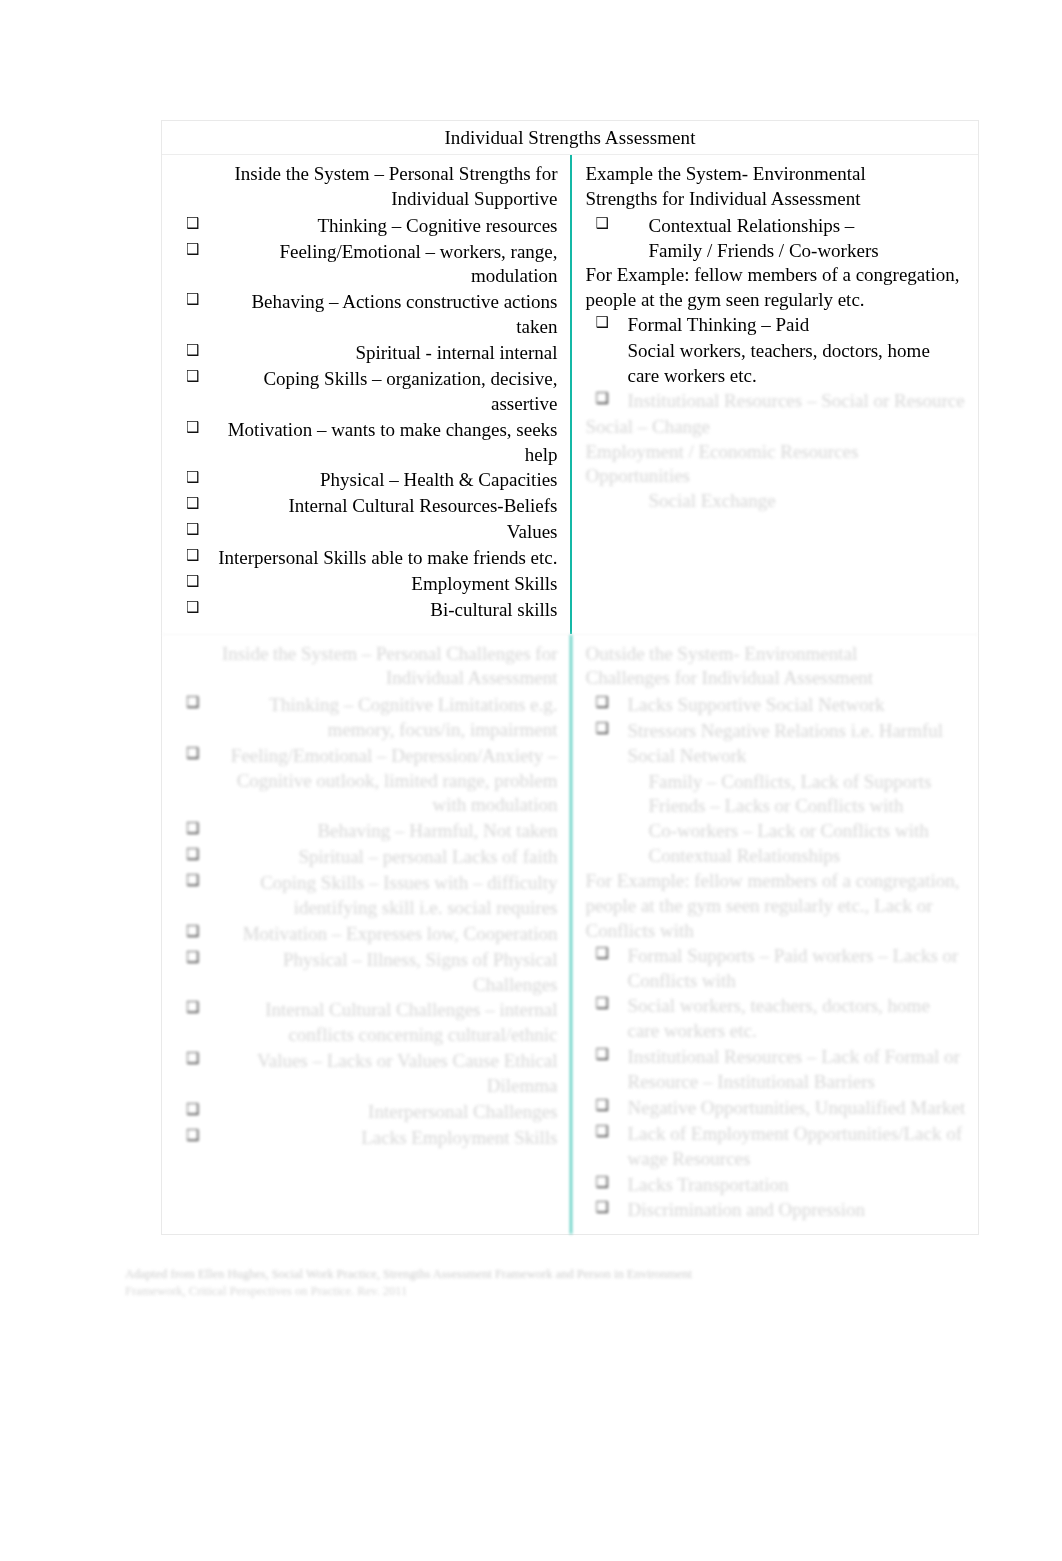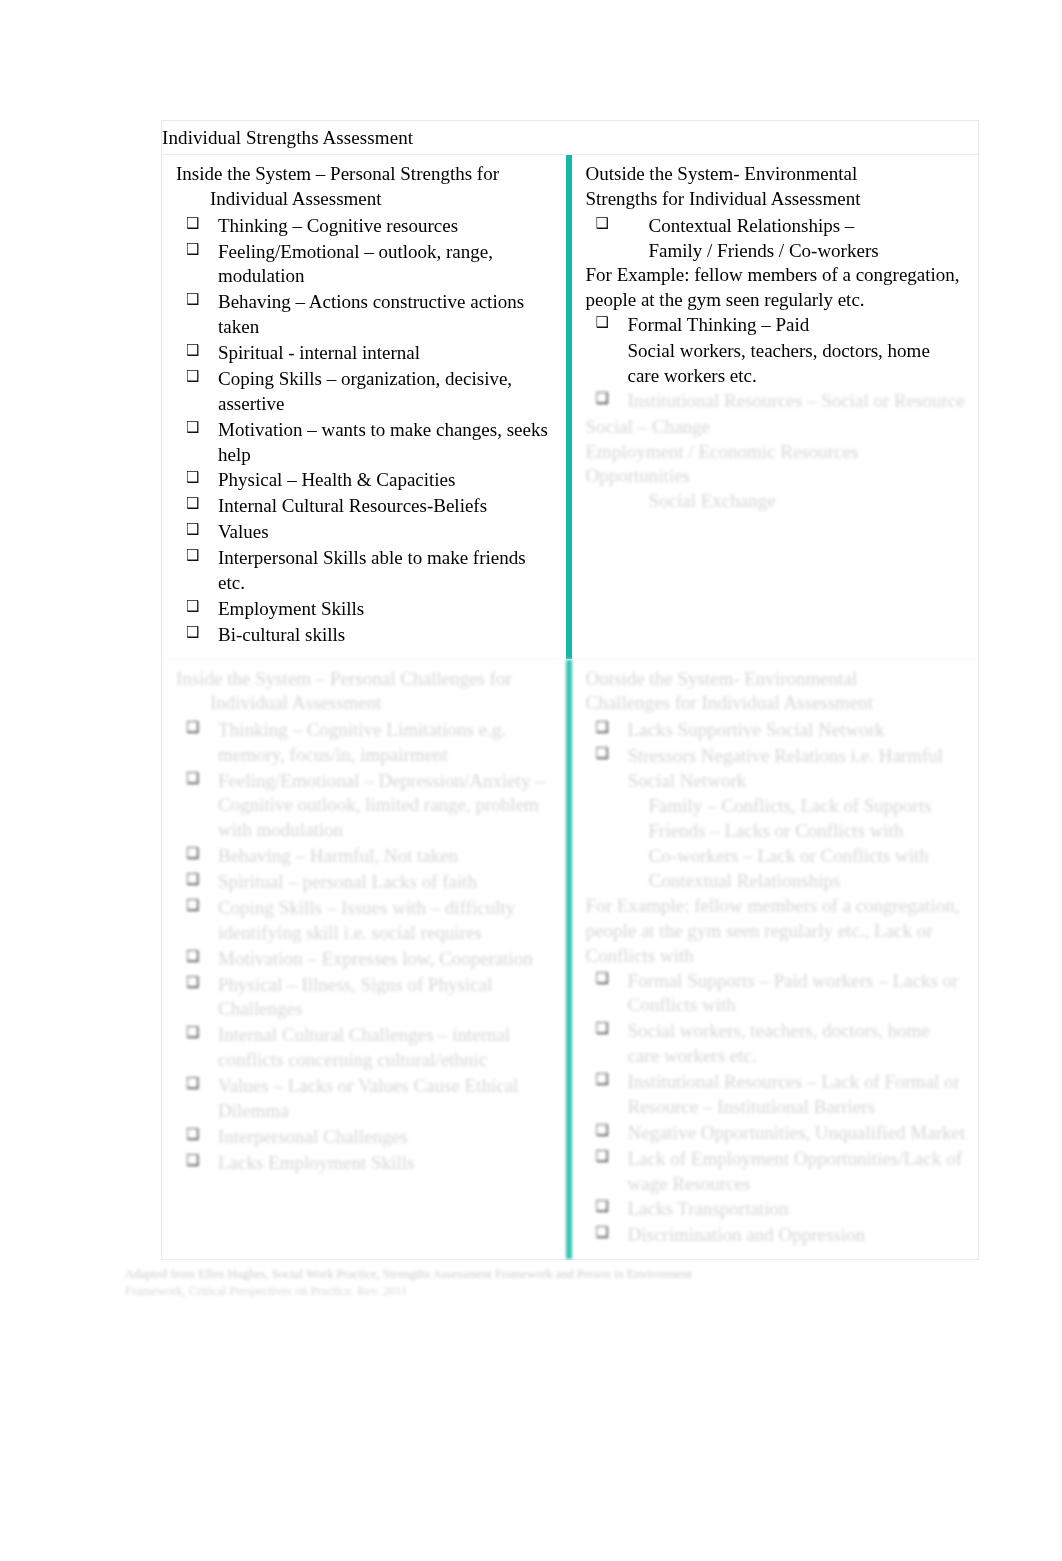--- a/index.html
+++ b/index.html
@@ -28,39 +28,41 @@
     left: 161px;
     top: 120px;
     width: 818px;
     border: 1px solid #e9e9e9;
     box-sizing: border-box;
     background: #ffffff;
   }
 
   .title-row {
     border-bottom: 1px solid #ededed;
+    text-align: center;
     padding: 6px 0 5px 0;
   }
   .title-row .doc-title {
     font-size: 19px;
     line-height: 1.18;
     letter-spacing: .1px;
   }
 
   .cols {
     display: flex;
     align-items: stretch;
   }
   .col {
     box-sizing: border-box;
     padding: 7px 12px 10px 14px;
   }
   .col-left {
     width: 410px;
-    border-right: 6px solid #14b8a6;
+    border-right: 2px solid #14b8a6;
+    text-align: right;
   }
   .col-right {
     width: 407px;
   }
 
   .col-head {
     font-size: 19px;
     line-height: 1.27;
     margin: 0 0 3px 0;
   }
@@ -152,31 +154,31 @@
 
     <div class="title-row">
       <div class="doc-title">Individual Strengths Assessment</div>
     </div>
 
     <div class="cols">
 
       <div class="col col-left">
         <div class="col-head">
           <span>Inside the System – Personal Strengths for</span>
-          <span class="indent-line">Individual Assessment</span>
+          <span class="indent-line">Individual Supportive</span>
         </div>
 
         <ul class="blist">
           <li>
             <span class="bullet-glyph">❑</span>
             <span>Thinking – Cognitive resources</span>
           </li>
           <li>
             <span class="bullet-glyph">❑</span>
-            <span>Feeling/Emotional – outlook, range, modulation</span>
+            <span>Feeling/Emotional – workers, range, modulation</span>
           </li>
           <li>
             <span class="bullet-glyph">❑</span>
             <span>Behaving – Actions constructive actions taken</span>
           </li>
           <li>
             <span class="bullet-glyph">❑</span>
             <span>Spiritual - internal internal</span>
           </li>
           <li>
@@ -209,21 +211,21 @@
           </li>
           <li>
             <span class="bullet-glyph">❑</span>
             <span>Bi-cultural skills</span>
           </li>
         </ul>
       </div>
 
       <div class="col col-right">
         <div class="col-head">
-          <span>Outside the System- Environmental</span><br>
+          <span>Example the System- Environmental</span><br>
           <span>Strengths for Individual Assessment</span>
         </div>
 
         <ul class="blist">
           <li>
             <span class="bullet-glyph">❑</span>
           </li>
         </ul>
         <div class="sub-line">Contextual Relationships –</div>
         <div class="sub-line">Family / Friends / Co-workers</div>

